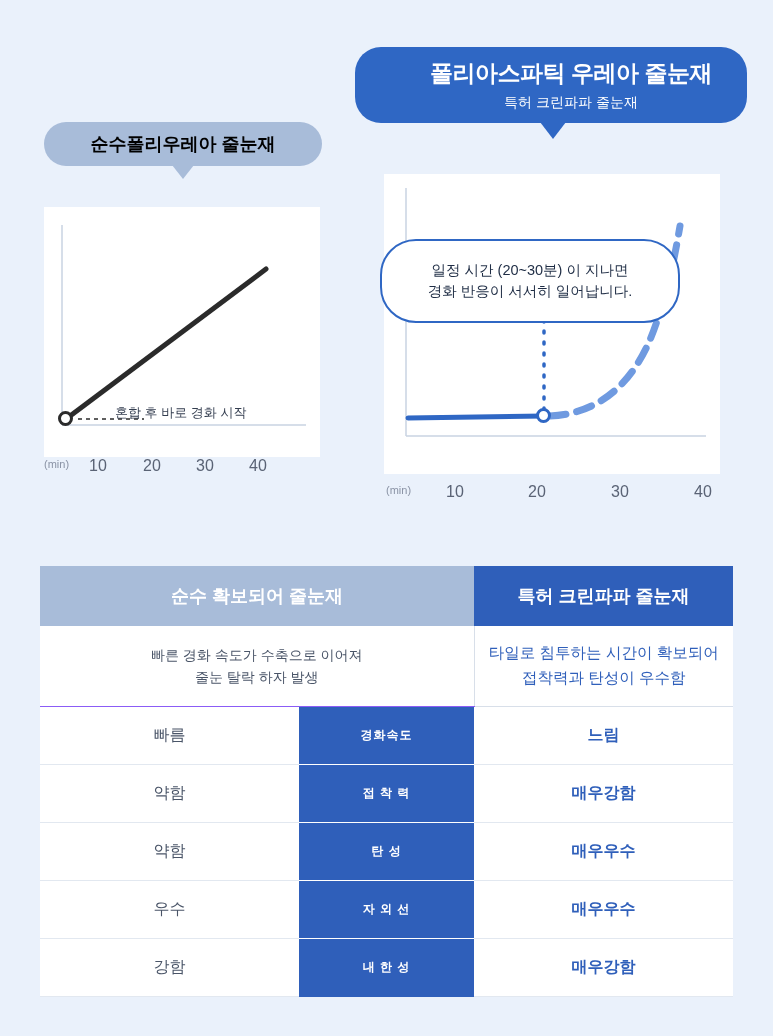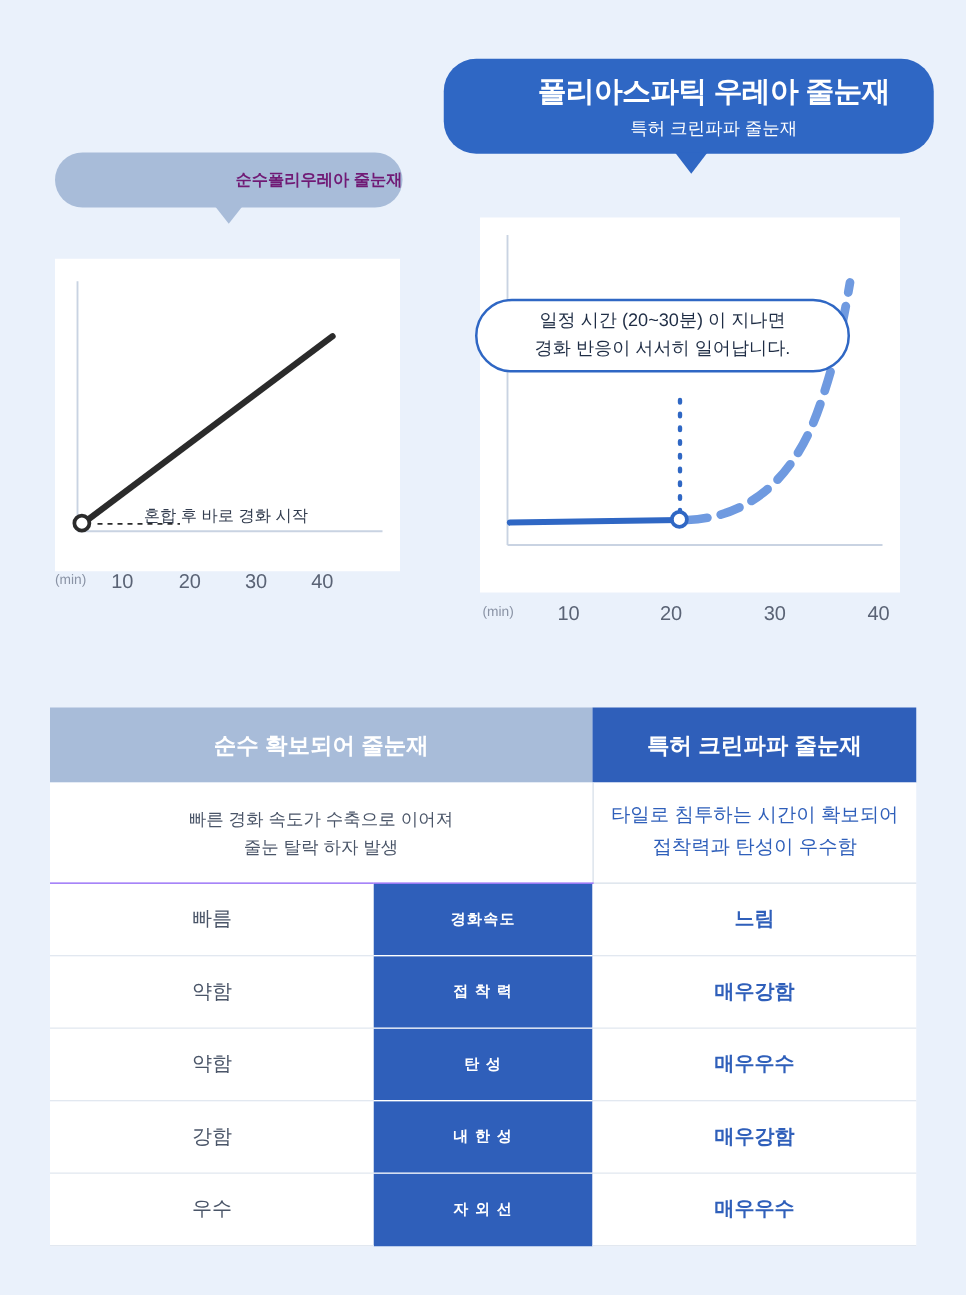--- a/index.html
+++ b/index.html
@@ -33,24 +33,23 @@
     justify-content: center;
     text-align: center;
     box-sizing: border-box;
   }
   .pill-left {
     left: 44px;
     top: 122px;
     width: 278px;
     height: 44px;
     background: #a8bcd9;
-    color: #701a75;
-    font-size: 13px;
-    font-weight: bold;
-    align-items: flex-end;
+    color: #000000;
+    font-size: 18px;
+    font-weight: bold;
   }
   .pill-left-tail {
     position: absolute;
     left: 172px;
     top: 165px;
     width: 0; height: 0;
     border-left: 11px solid transparent;
     border-right: 11px solid transparent;
     border-top: 14px solid #a8bcd9;
   }
@@ -133,21 +132,21 @@
     font-size: 13px;
     color: #333d4f;
   }
 
   
   .callout {
     position: absolute;
     left: 380px;
     top: 239px;
     width: 300px;
-    height: 59px;
+    height: 84px;
     background: #ffffff;
     border: 2px solid #2f67c4;
     border-radius: 36px;
     box-sizing: border-box;
     display: flex;
     flex-direction: column;
     align-items: center;
     justify-content: center;
     text-align: center;
     font-size: 14.5px;
@@ -329,24 +328,24 @@
         <td class="cell-left">약함</td>
         <td class="cell-mid">접 착 력</td>
         <td class="cell-right">매우강함</td>
       </tr>
       <tr>
         <td class="cell-left">약함</td>
         <td class="cell-mid">탄    성</td>
         <td class="cell-right">매우우수</td>
       </tr>
       <tr>
+        <td class="cell-left">우수</td>
+        <td class="cell-mid">자 외 선</td>
+        <td class="cell-right">매우우수</td>
+      </tr>
+      <tr>
         <td class="cell-left">강함</td>
         <td class="cell-mid">내 한 성</td>
         <td class="cell-right">매우강함</td>
       </tr>
-      <tr>
-        <td class="cell-left">우수</td>
-        <td class="cell-mid">자 외 선</td>
-        <td class="cell-right">매우우수</td>
-      </tr>
     </tbody>
   </table>
 </div>
 
 </body></html>

